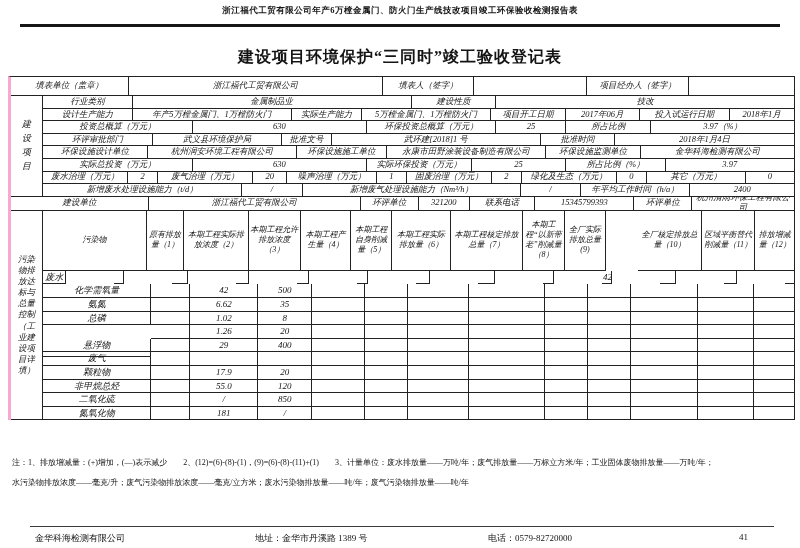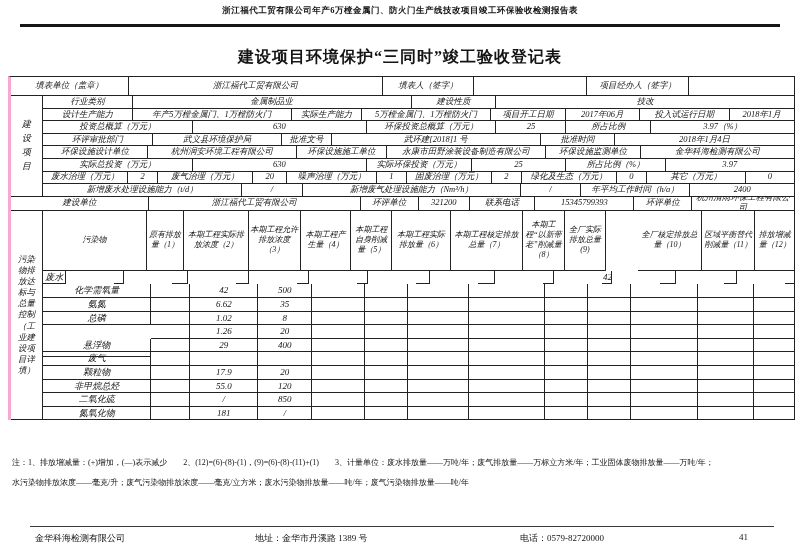--- a/index.html
+++ b/index.html
@@ -22,21 +22,21 @@
   .vtext{width:11px;word-break:break-all;line-height:1.55;font-size:9px;text-align:center;}
   .vtext2{width:19px;word-break:break-all;line-height:1.3;font-size:8.5px;text-align:center;}
   .hcell{font-size:8px;line-height:1.25;}
   .pcell{font-size:9px;}
   .notes{position:absolute;top:458px;left:12px;right:8px;font-size:8px;line-height:1.2;}
   .notes .note-line{margin-bottom:10px;}
   .foot-rule{position:absolute;top:526px;left:30px;right:26px;height:1px;background:#3a3a3a;}
   .foot-item{position:absolute;top:532px;font-size:9px;}
   .f-company{left:35px;}
   .f-address{left:255px;}
-  .f-phone{left:500px;padding-left:20px;}
+  .f-phone{left:468px;padding-left:20px;}
   .f-page{right:52px;}
 </style>
 </head>
 <body>
 
 <div class="page">
   <div class="doc-header">浙江福代工贸有限公司年产6万樘金属门、防火门生产线技改项目竣工环保验收检测报告表</div>
   <div class="head-rule"></div>
   <div class="form-title">建设项目环境保护“三同时”竣工验收登记表</div>
 

